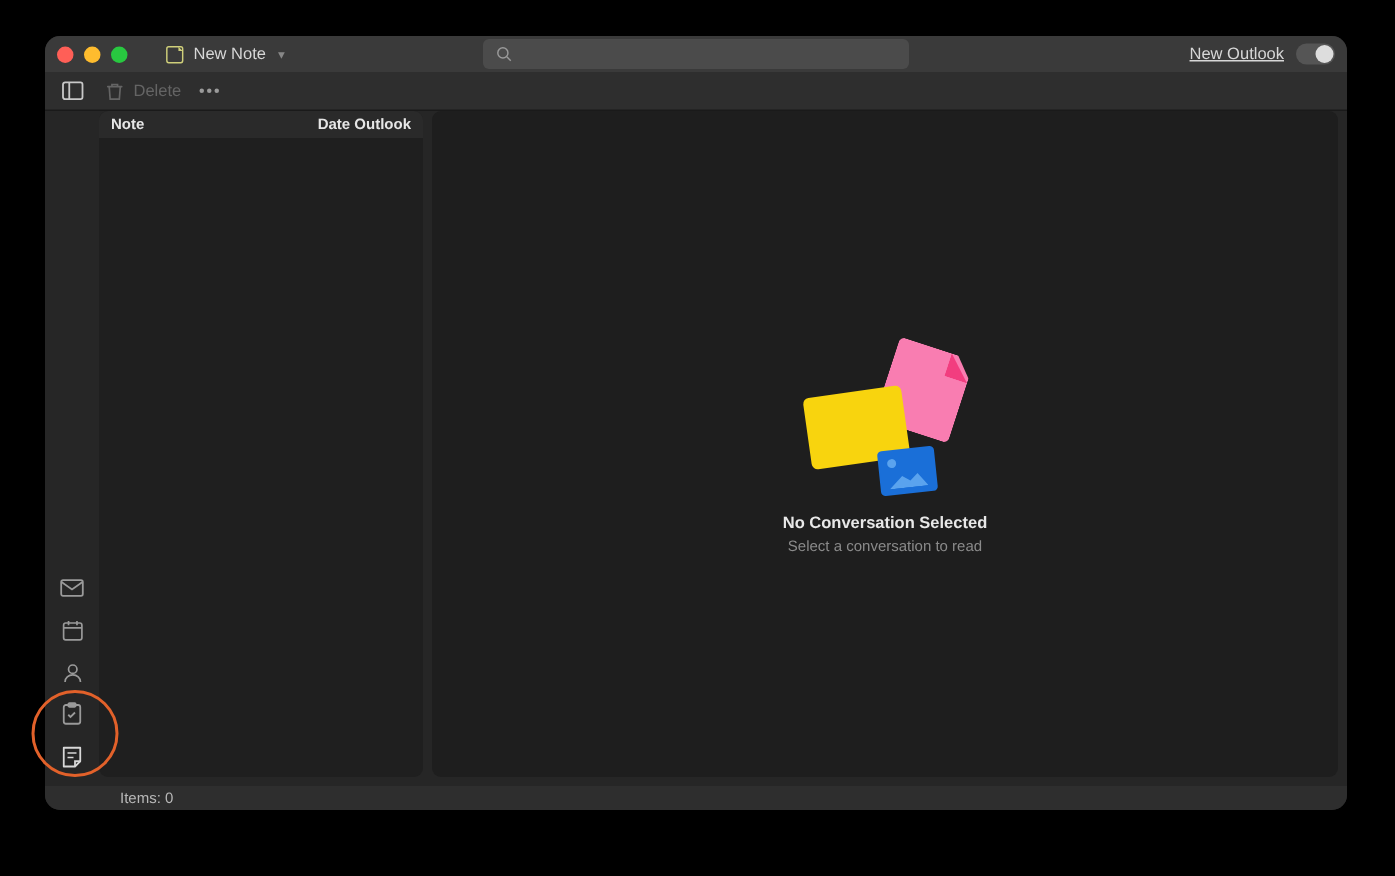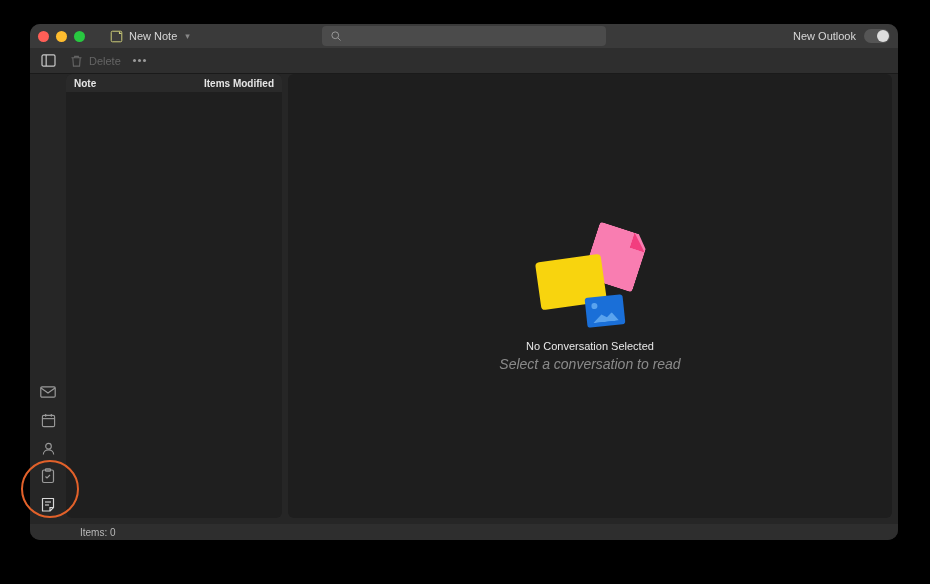--- a/index.html
+++ b/index.html
@@ -29,21 +29,21 @@
     position: absolute; left: 50%; transform: translateX(-50%);
     width: 284px; height: 20px; background: #4b4b4b; border-radius: 4px;
     display: flex; align-items: center; padding: 0 8px; gap: 6px;
   }
   .searchbox input {
     background: transparent; border: none; outline: none; color: #bbb;
     font-size: 11px; flex: 1;
   }
   .searchbox svg { flex:none; }
   .right-title { margin-left: auto; display: flex; align-items: center; gap: 8px; }
-  .new-outlook { color: #d7d7d7; font-size: 11px; }
+  .new-outlook { color: #d7d7d7; font-size: 11px; text-decoration: underline; }
   .switch {
     width: 26px; height: 14px; background: #555; border-radius: 7px; position: relative;
     cursor: pointer;
   }
   .switch .knob {
     width: 12px; height: 12px; background: #ddd; border-radius: 50%;
     position: absolute; top: 1px; right: 1px;
   }
   
   .toolbar {
@@ -87,22 +87,22 @@
   .illus .pink { position:absolute; width:52px; height:58px; background:#f97db1; border-radius:4px 4px 4px 4px;
     right:8px; top:8px; transform:rotate(18deg); clip-path: polygon(0 0, 78% 0, 100% 22%, 100% 100%, 0 100%); }
   .illus .pink::after { content:""; position:absolute; right:0; top:0; width:16px; height:16px;
     background:#f23d7f; clip-path: polygon(0 0, 100% 100%, 0 100%); }
   .illus .blue { position:absolute; width:38px; height:30px; background:#1a6fd8; border-radius:3px;
     left:56px; top:76px; transform:rotate(-6deg); }
   .illus .blue::before { content:""; position:absolute; left:6px; top:6px; width:6px; height:6px;
     border-radius:50%; background:#5aa3ee; }
   .illus .blue::after { content:""; position:absolute; left:6px; bottom:4px; right:6px; height:10px;
     background:#5aa3ee; clip-path: polygon(0 100%, 35% 20%, 55% 55%, 75% 10%, 100% 100%); }
-  .empty-title { color:#e8e8e8; font-size:11px; font-weight:400; margin-bottom:4px; }
-  .empty-sub { color:#8a8a8a; font-size:14px;font-style:italic; }
+  .empty-title { color:#e8e8e8; font-size:11px; font-weight:700; margin-bottom:4px; }
+  .empty-sub { color:#8a8a8a; font-size:10px; }
   
   .statusbar {
     height: 16px; background: #2e2e2e; display:flex; align-items:center;
     padding: 0 14px; font-size:10px; color:#b8b8b8; flex:none;
   }
   
   .annot-circle {
     position:absolute; left:21px; top:460px; width:58px; height:58px;
     border: 2px solid #e2612a; border-radius:50%; z-index: 20; pointer-events:none;
   }
@@ -210,21 +210,21 @@
         </svg>
       </div>
     </div>
 
     <div class="content">
       <div class="panes">
 
         <div class="list-pane">
           <div class="list-header">
             <span>Note</span>
-            <span>Items Modified</span>
+            <span>Date Outlook</span>
           </div>
         </div>
 
         <div class="reading-pane">
           <div class="empty-state">
             <div class="illus">
               <div class="pink"></div>
               <div class="yellow"></div>
               <div class="blue"></div>
             </div>

